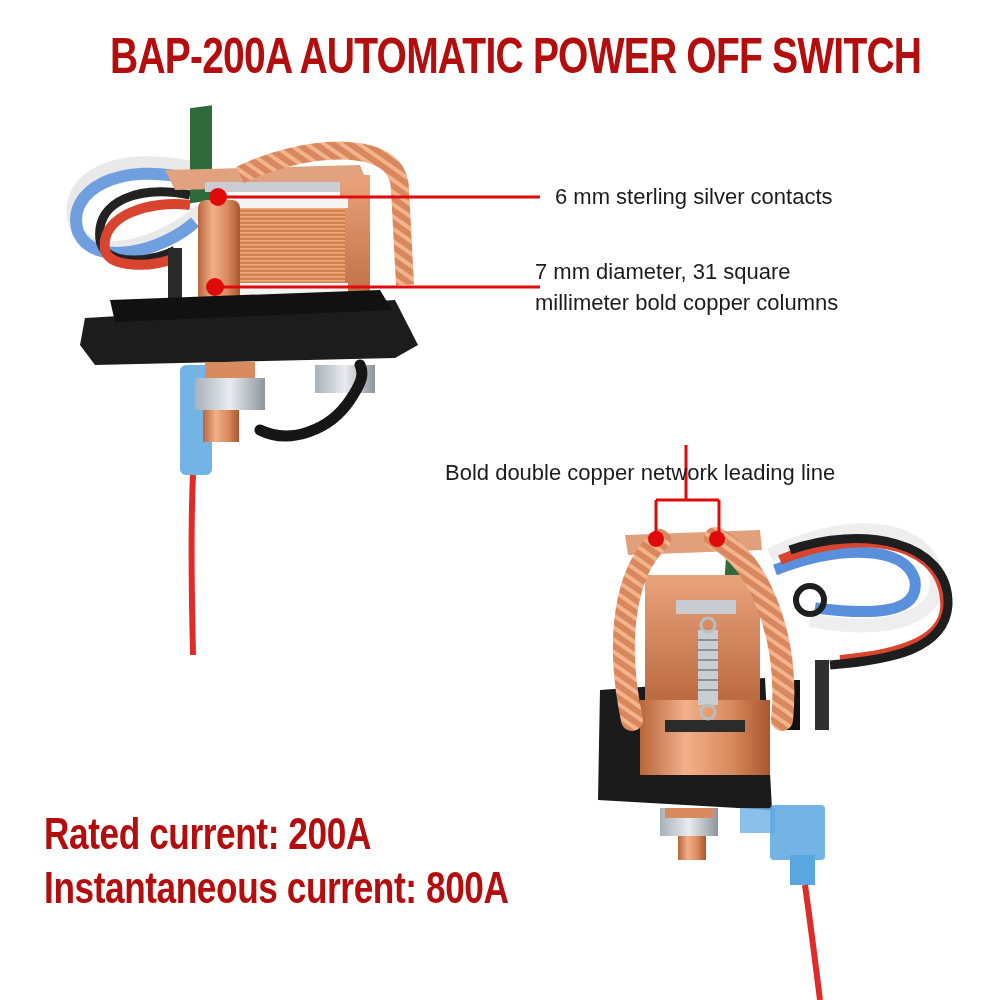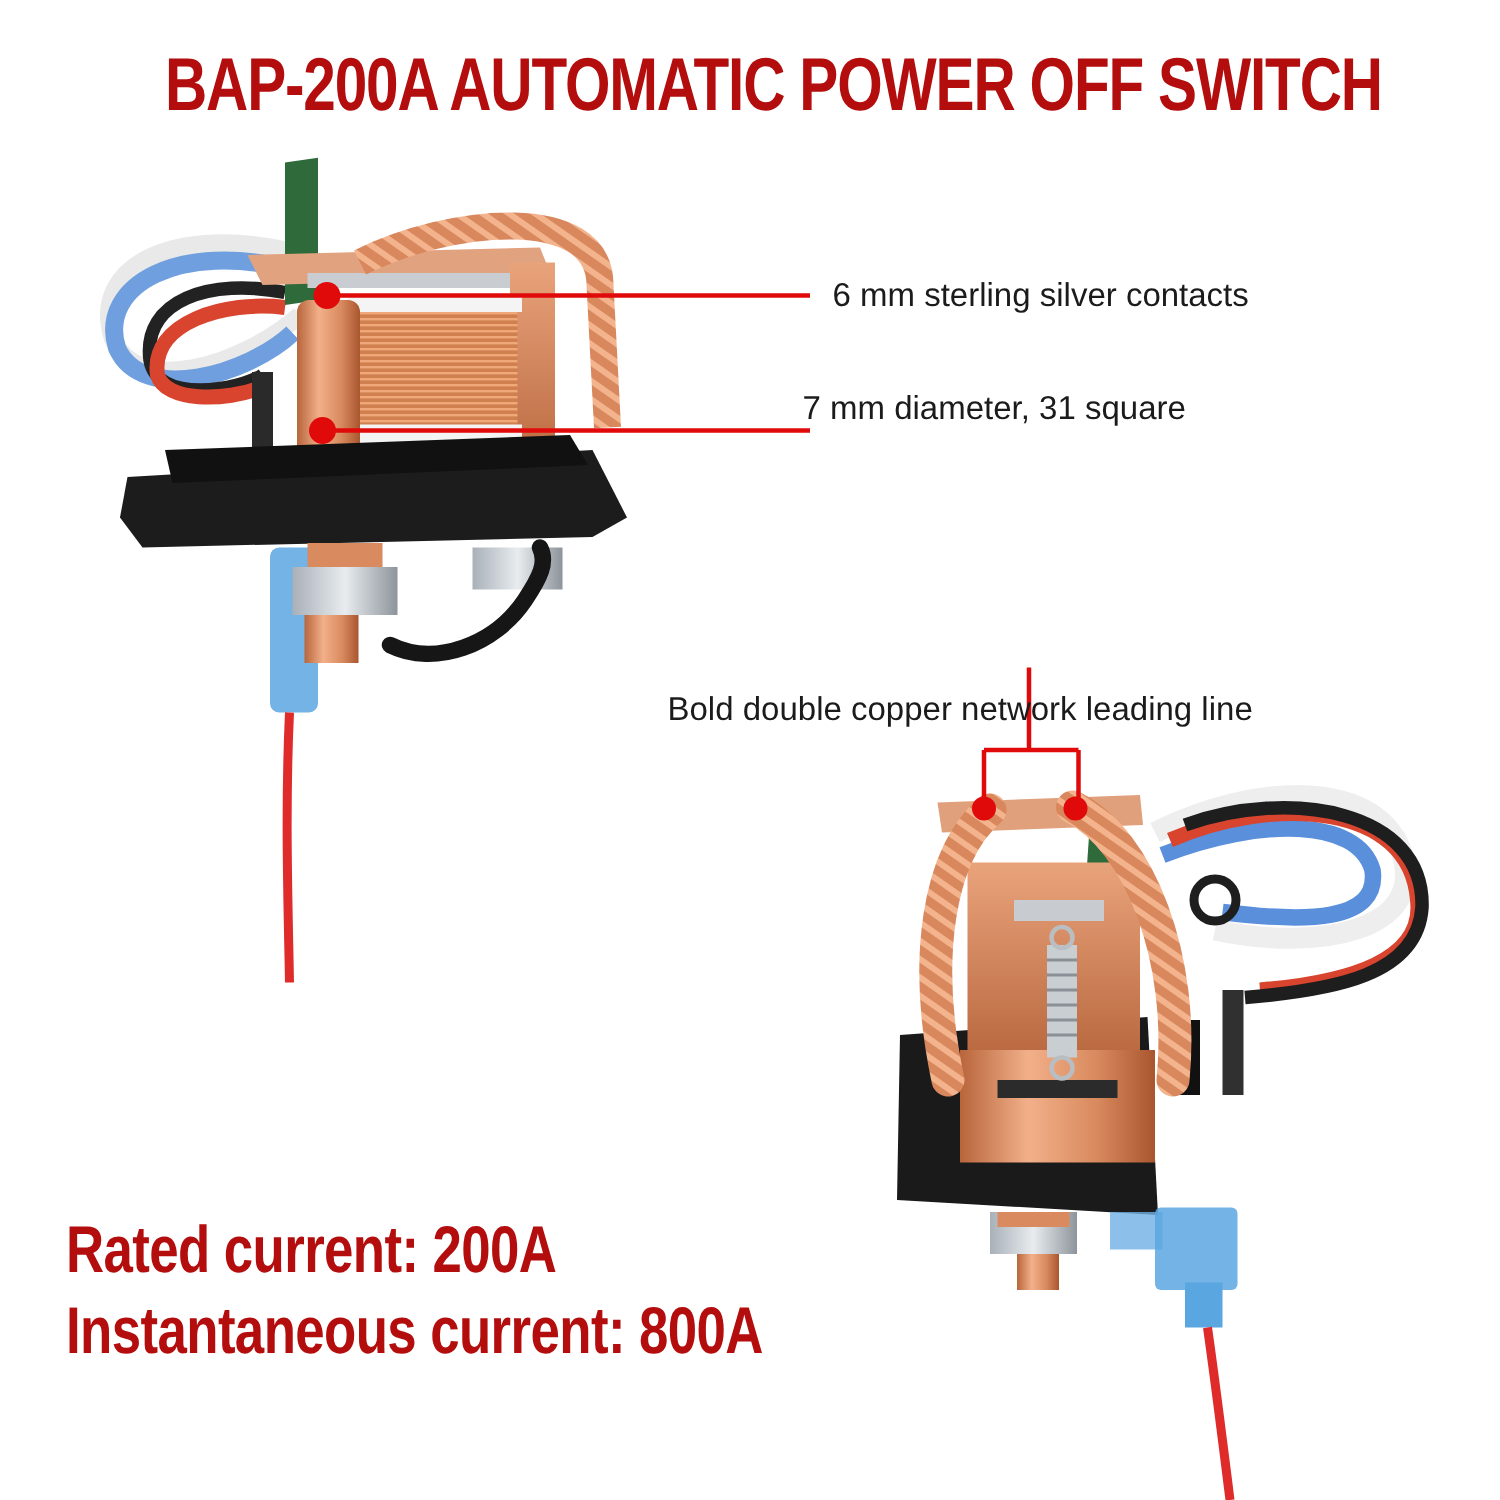--- a/index.html
+++ b/index.html
@@ -155,19 +155,20 @@
     <circle cx="656" cy="539" r="8" fill="#e10a0a"></circle>
     <circle cx="717" cy="539" r="8" fill="#e10a0a"></circle>
   </g>
 </svg>
 
 <div class="callout-text" style="left:555px; top:181px;">
   <div>6 mm sterling silver contacts</div>
 </div>
 <div class="callout-text" style="left:535px; top:256px;">
   <div>7 mm diameter, 31 square</div>
+  <div>millimeter bold copper columns</div>
 </div>
 <div class="callout-text" style="left:445px; top:414px;margin-top:43px;">
   <div>Bold double copper network leading line</div>
 </div>
 
 <div class="spec" style="top:808px;">Rated current: 200A</div>
 <div class="spec" style="top:862px;">Instantaneous current: 800A</div>
 
 </body></html>

